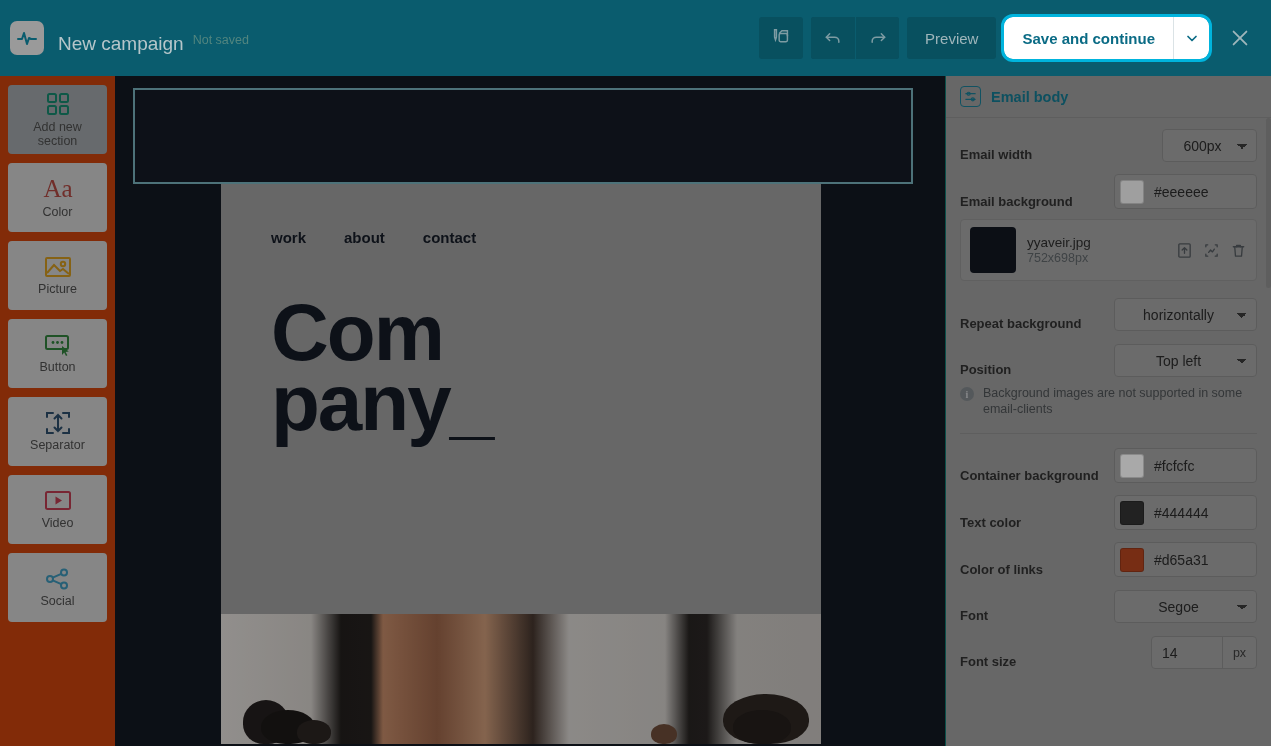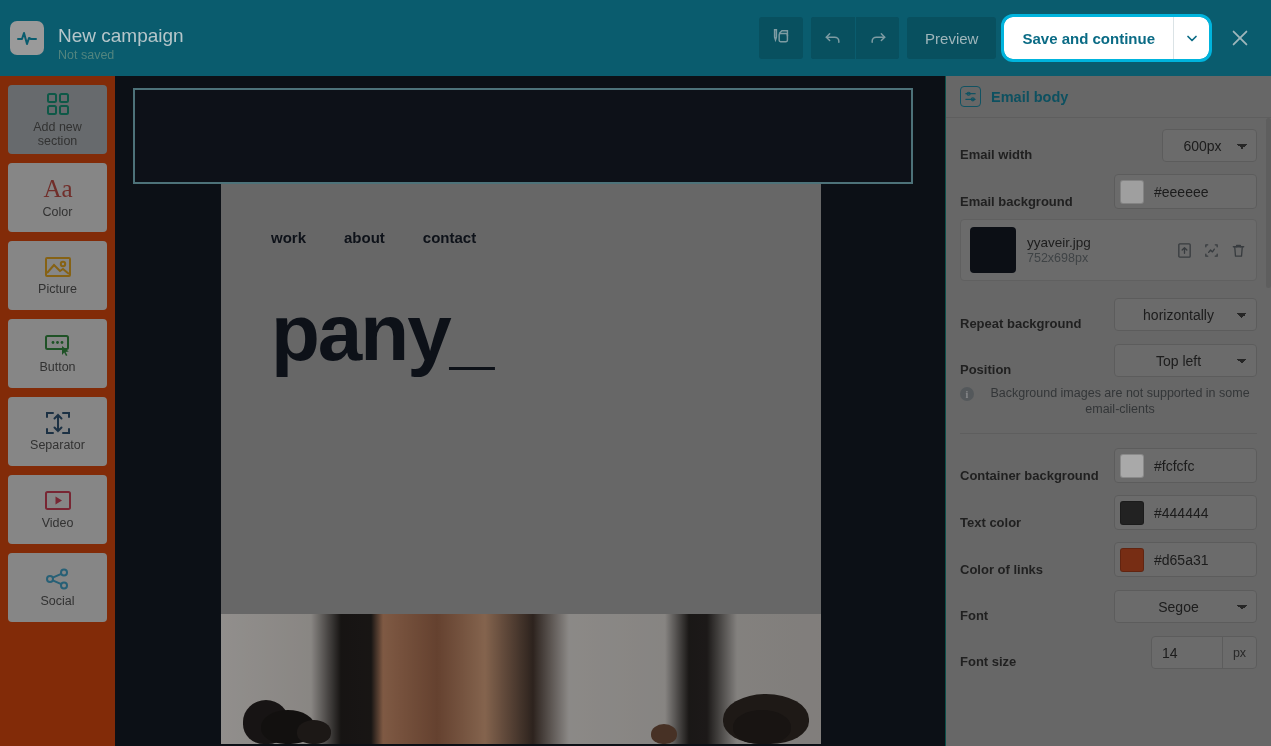--- a/index.html
+++ b/index.html
@@ -26,21 +26,21 @@
     z-index: 30;
   }
   .brand { display: flex; align-items: center; gap: 14px; }
   .brand-logo {
     width: 34px; height: 34px;
     background: #9a9a9a;
     border-radius: 7px;
     display: flex; align-items: center; justify-content: center;
   }
   .brand-logo svg { display: block; }
-  .brand-text { display: flex; flex-direction: column; gap: 1px; margin-top: 12px; }
+  .brand-text { display: flex; flex-direction: row; gap: 9px; margin-top: 12px; }
   .brand-title {
     font-size: 19px; color: #b6c6ca; font-weight: 400; line-height: 22px;
   }
   .brand-sub {
     font-size: 12.5px; color: #52857f; line-height: 15px;
   }
   .header-spacer { flex: 1; }
   .header-tools { display: flex; align-items: center; gap: 0; }
 
   .hbtn {
@@ -308,21 +308,21 @@
   }
   .note-icon {
     flex: 0 0 auto; margin-top: 2px;
     width: 14px; height: 14px; border-radius: 50%;
     background: #7e8488; color: #c9cbcd;
     font-size: 10px; font-weight: bold;
     display: flex; align-items: center; justify-content: center;
     font-family: "Liberation Serif", serif;
   }
   .note-text {
-    font-size: 12.5px; color: #4d5154; line-height: 16px; text-align: center;
+    font-size: 12.5px; color: #4d5154; line-height: 16px;
   }
   .divider { height: 1px; background: #8c8c8c; margin: 2px 0 8px 0; }
   .num-field {
     display: flex; align-items: stretch;
     border: 1px solid #8a8a8a; border-radius: 4px;
     overflow: hidden; height: 33px; width: 106px;
     background: #a0a0a0;
   }
   .num-input {
     flex: 1; border: none; background: transparent;
@@ -516,20 +516,21 @@
         <div class="email-container">
           <div class="hero">
 
             <div class="email-nav">
               <span>work</span>
               <span>about</span>
               <span>contact</span>
             </div>
 
             <div class="hero-title">
+              <div>Com</div>
               <div>pany_</div>
             </div>
 
           </div>
 
           <div class="hero-photo">
             <div class="photo-people">
               <div class="blob" style="left:22px;bottom:0;width:46px;height:44px;background:#231f1e;"></div>
               <div class="blob" style="left:40px;bottom:0;width:54px;height:34px;background:#1c1917;"></div>
               <div class="blob" style="left:76px;bottom:0;width:34px;height:24px;background:#2a2422;"></div>

